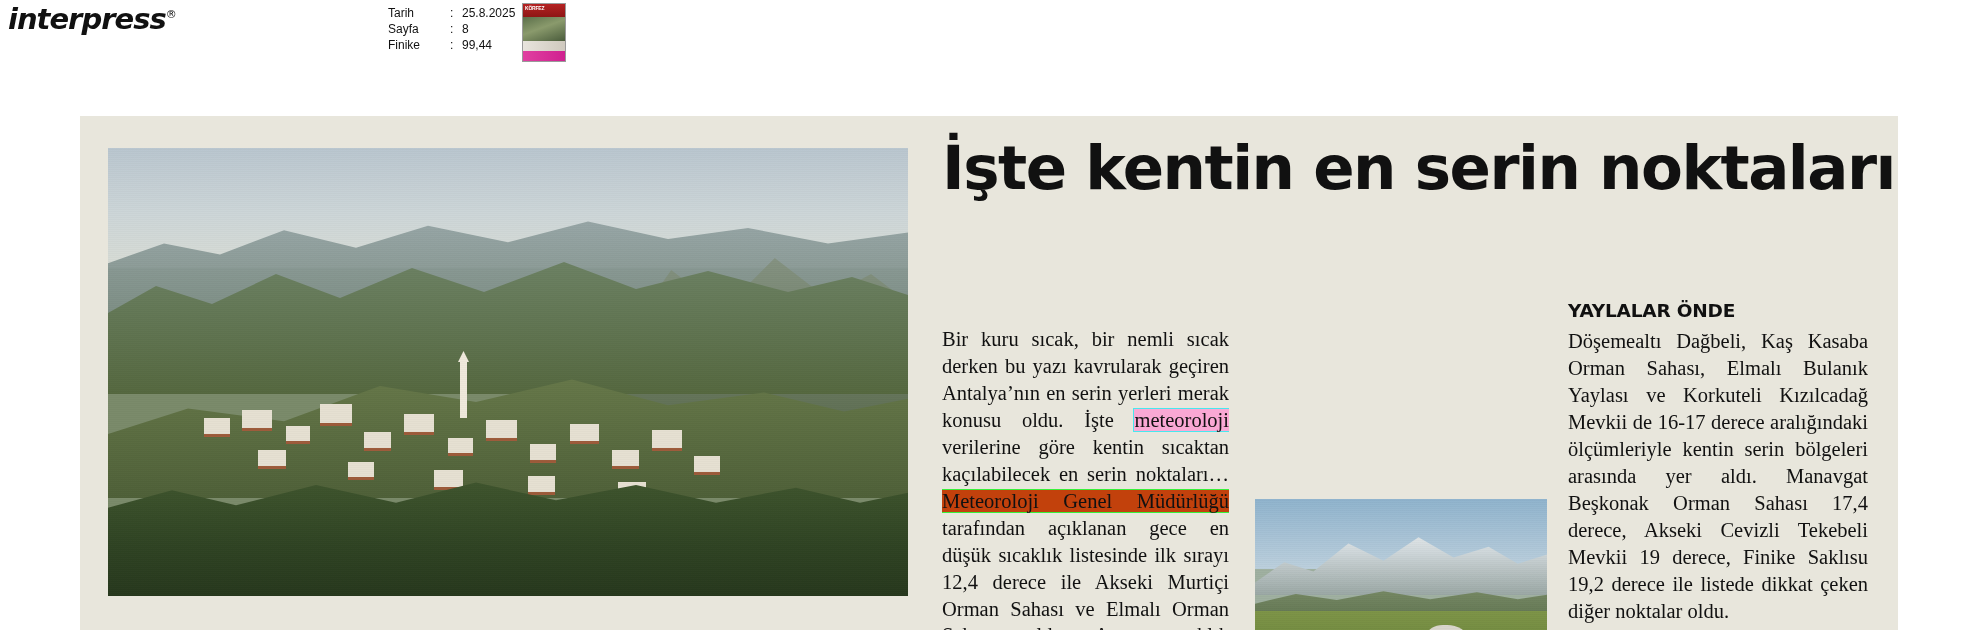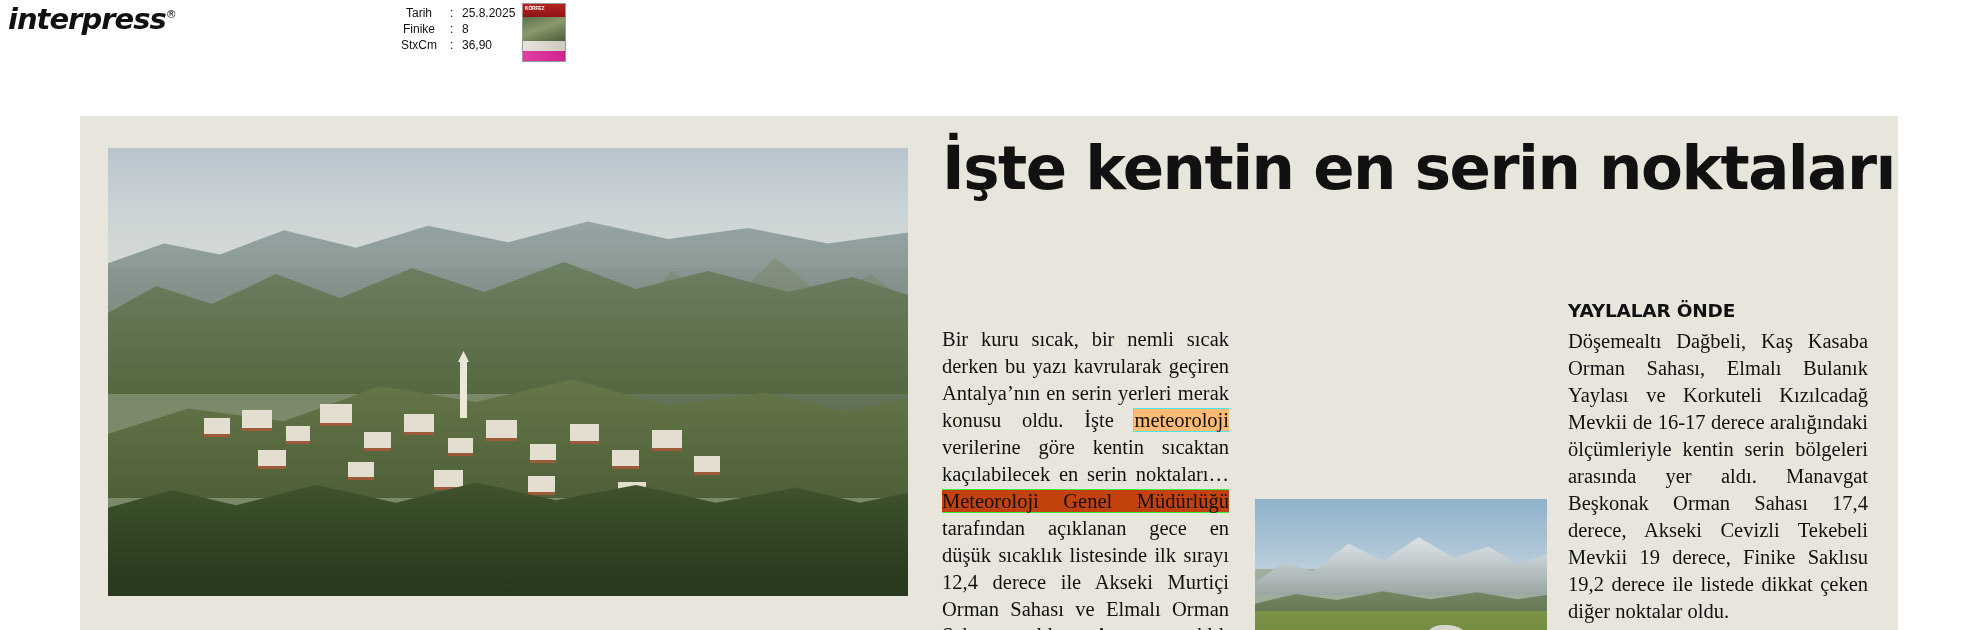--- a/index.html
+++ b/index.html
@@ -67,21 +67,21 @@
     left: 388px;
     top: 5px;
     font-family: "Liberation Sans", sans-serif;
     font-size: 12px;
     color: #111;
   }
   .field-row {
     display: flex;
     line-height: 1.35;
   }
-  .field-label { width: 62px; text-align: center; }
+  .field-label { width: 62px; }
   .field-colon { width: 12px; }
   .field-value { }
 
   .thumb {
     position: absolute;
     left: 522px;
     top: 3px;
     width: 42px;
     height: 57px;
     border: 1px solid #9a9a9a;
@@ -213,21 +213,21 @@
     color: #111;
     text-align: justify;
     hyphens: auto;
   }
   .col p { margin: 0; }
   #col1 { left: 862px; width: 287px; height: 370px; overflow: hidden; }
   #col2 { left: 1175px; width: 287px; height: 160px; overflow: hidden; }
   #col3 { left: 1488px; width: 300px; }
 
   .hl-cyan {
-    background: #fdba74;
+    background: #f9a8d4;
     box-shadow: 0 0 0 1px #48e8ef;
   }
   .hl-green {
     background: #c2410c;
     box-shadow: 0 0 0 1px #39f03a;
   }
 
   .kicker {
     position: absolute;
     left: 1488px;
@@ -302,28 +302,28 @@
   </div>
 
 
   <div class="fields-block">
     <div class="field-row">
       <span class="field-label">Tarih</span>
       <span class="field-colon">:</span>
       <span class="field-value">25.8.2025</span>
     </div>
     <div class="field-row">
-      <span class="field-label">Finike</span>
+      <span class="field-label">Sayfa</span>
       <span class="field-colon">:</span>
       <span class="field-value">8</span>
     </div>
     <div class="field-row">
-      <span class="field-label">StxCm</span>
+      <span class="field-label">Finike</span>
       <span class="field-colon">:</span>
-      <span class="field-value">36,90</span>
+      <span class="field-value">99,44</span>
     </div>
   </div>
 
   <div class="thumb">
     <div class="t-top"></div>
     <div class="t-top-txt">KÖRFEZ</div>
     <div class="t-photo"></div>
     <div class="t-photo2"></div>
     <div class="t-bar"></div>
   </div>

